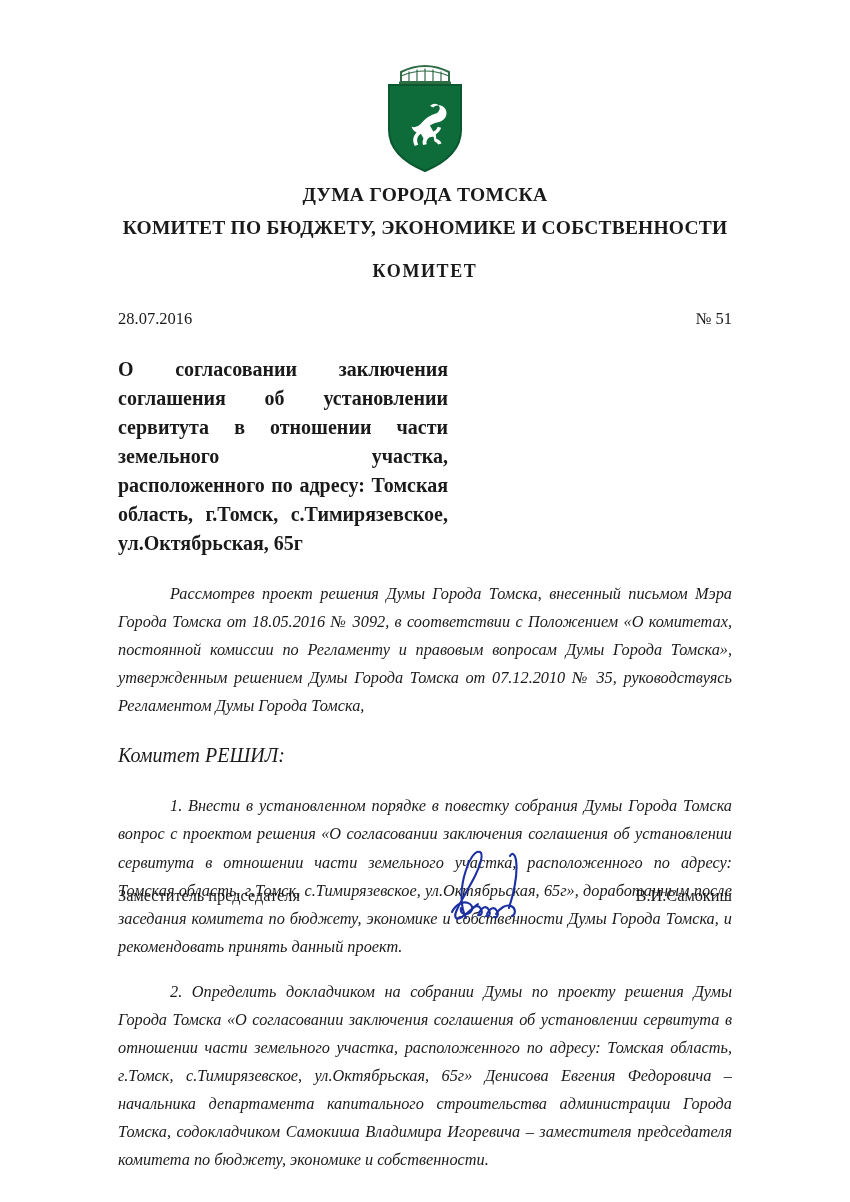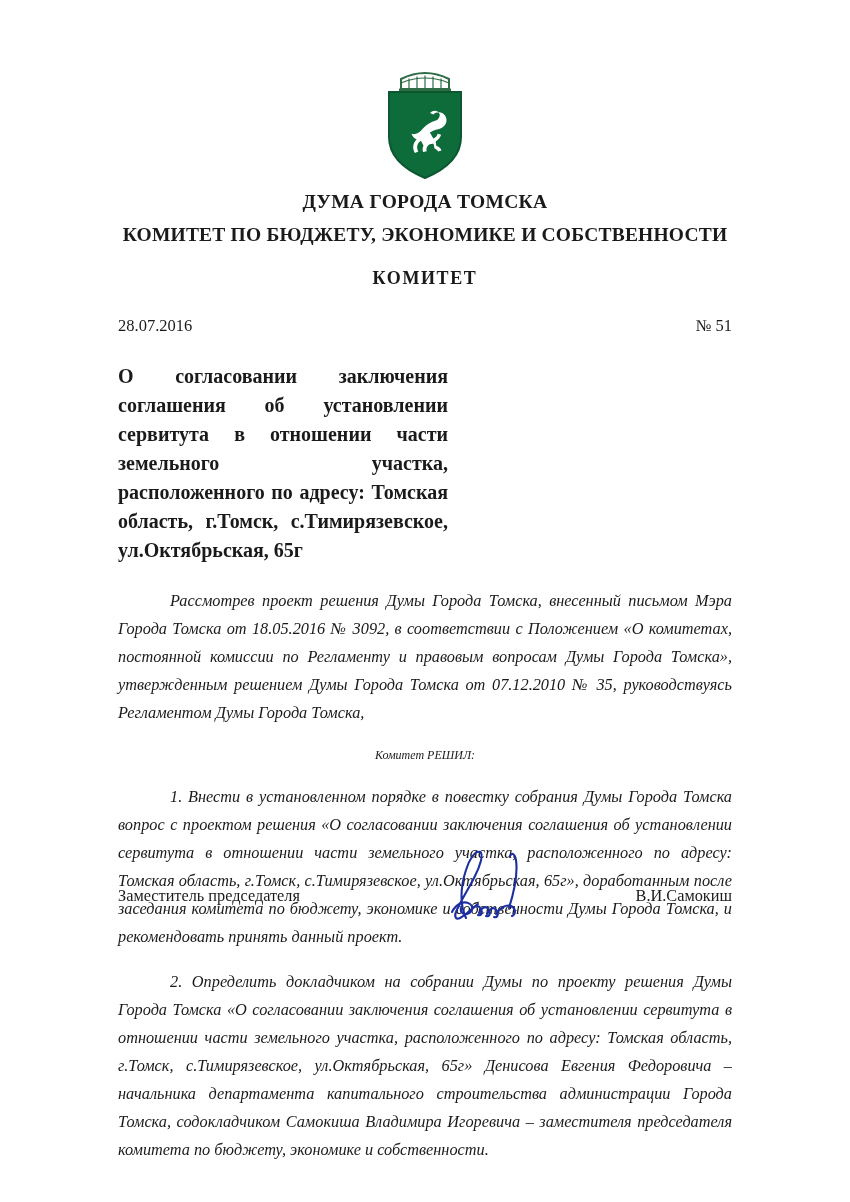--- a/index.html
+++ b/index.html
@@ -13,21 +13,21 @@
     position: relative;
     font-family: "Liberation Serif", "DejaVu Serif", serif;
     color: #1a1a1a;
     overflow: hidden;
   }
   .page {
     position: relative;
     width: 850px;
     height: 1006px;
     box-sizing: border-box;
-    padding: 11px 118px;
+    padding: 4px 118px;
   }
 
   
   .emblem-wrap {
     display: flex;
     justify-content: center;
     padding-top: 58px;
   }
   .emblem {
     width: 78px;
@@ -96,22 +96,22 @@
     line-height: 1.72;
     text-align: justify;
     text-indent: 52px;
     font-style: italic;
   }
   .body-p.first {
     margin-top: 22px;
   }
   .centered-p {
     margin-top: 18px;
-    text-align: center;
-    font-size: 12px;
+    text-align: left;
+    font-size: 20px;
     text-indent: 0;
   }
 
   
   .sign-row {
     position: absolute;
     left: 118px;
     right: 118px;
     bottom: 100px;
     display: flex;

